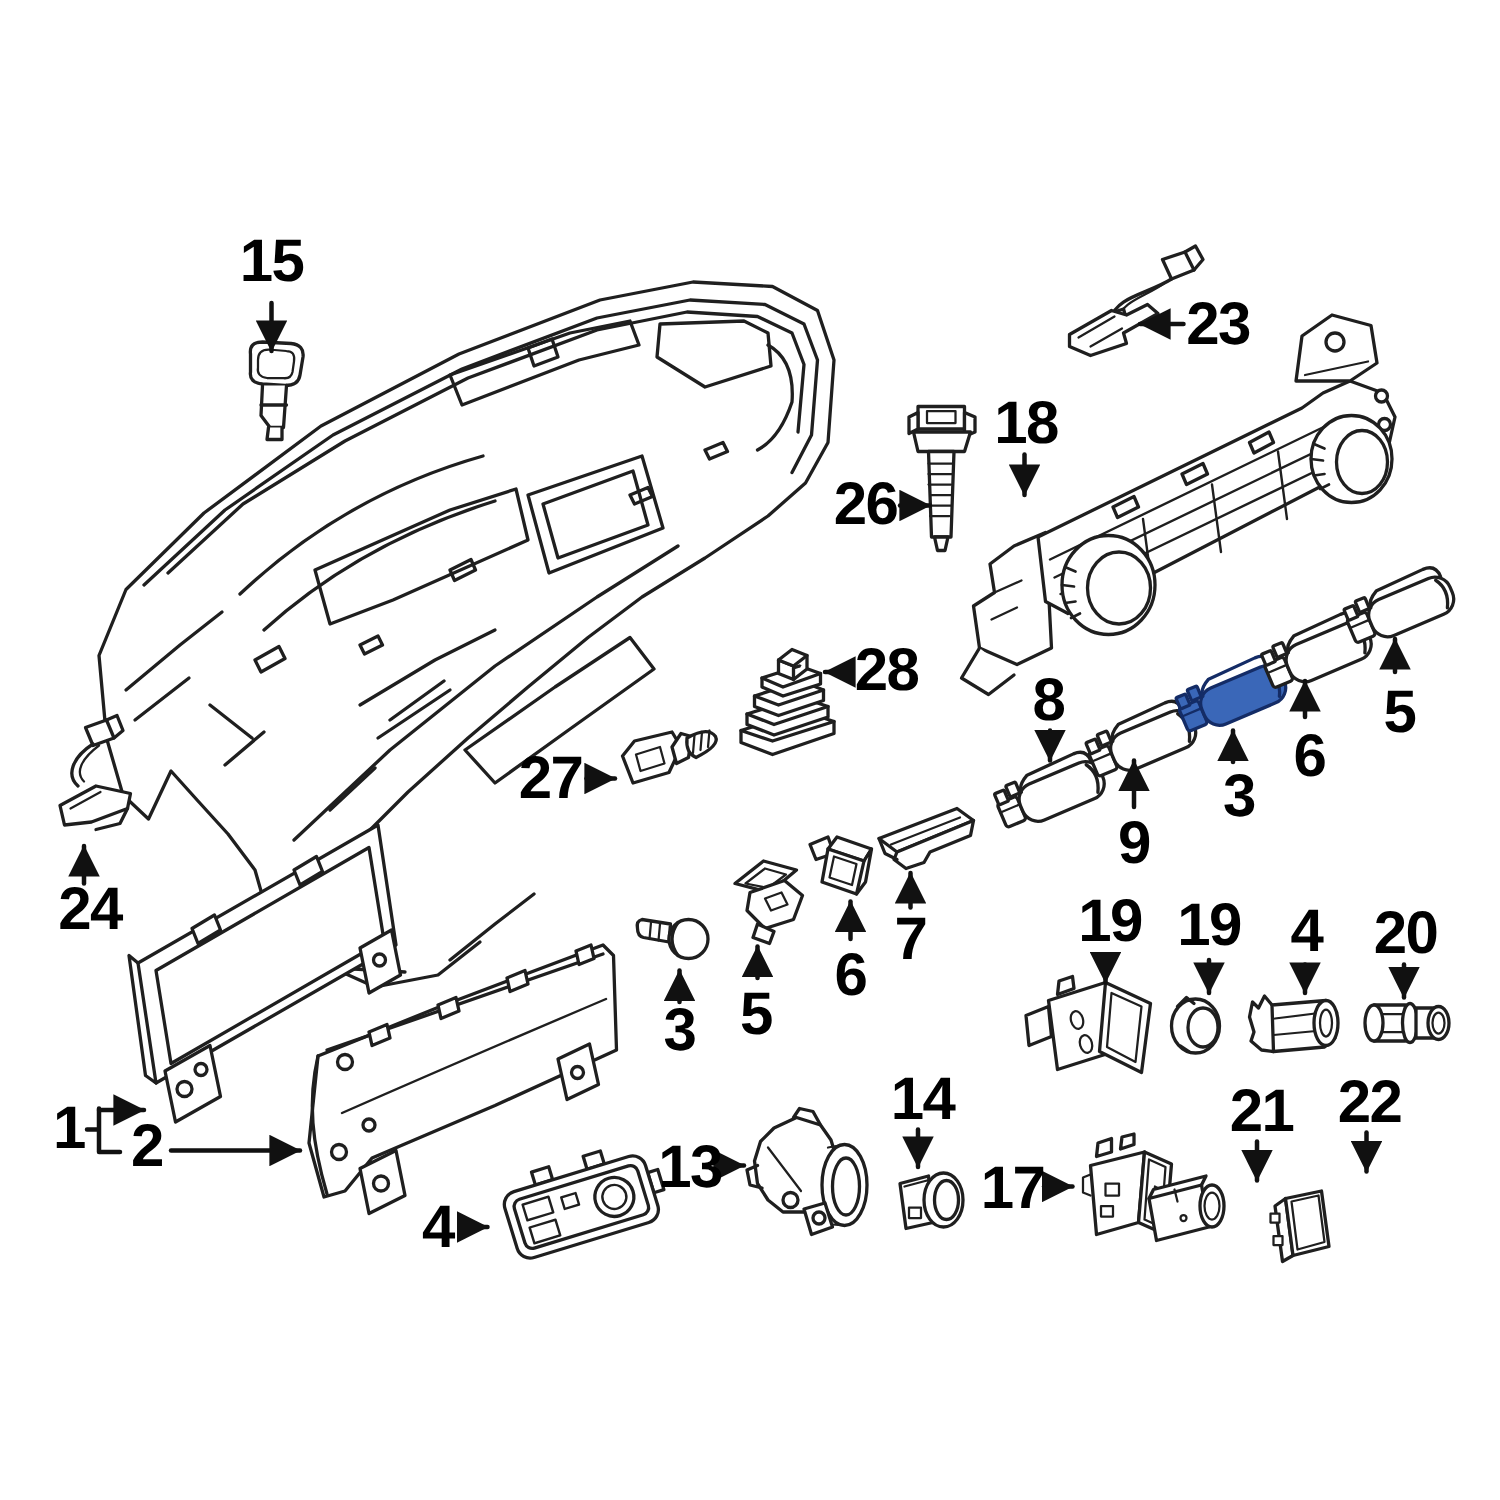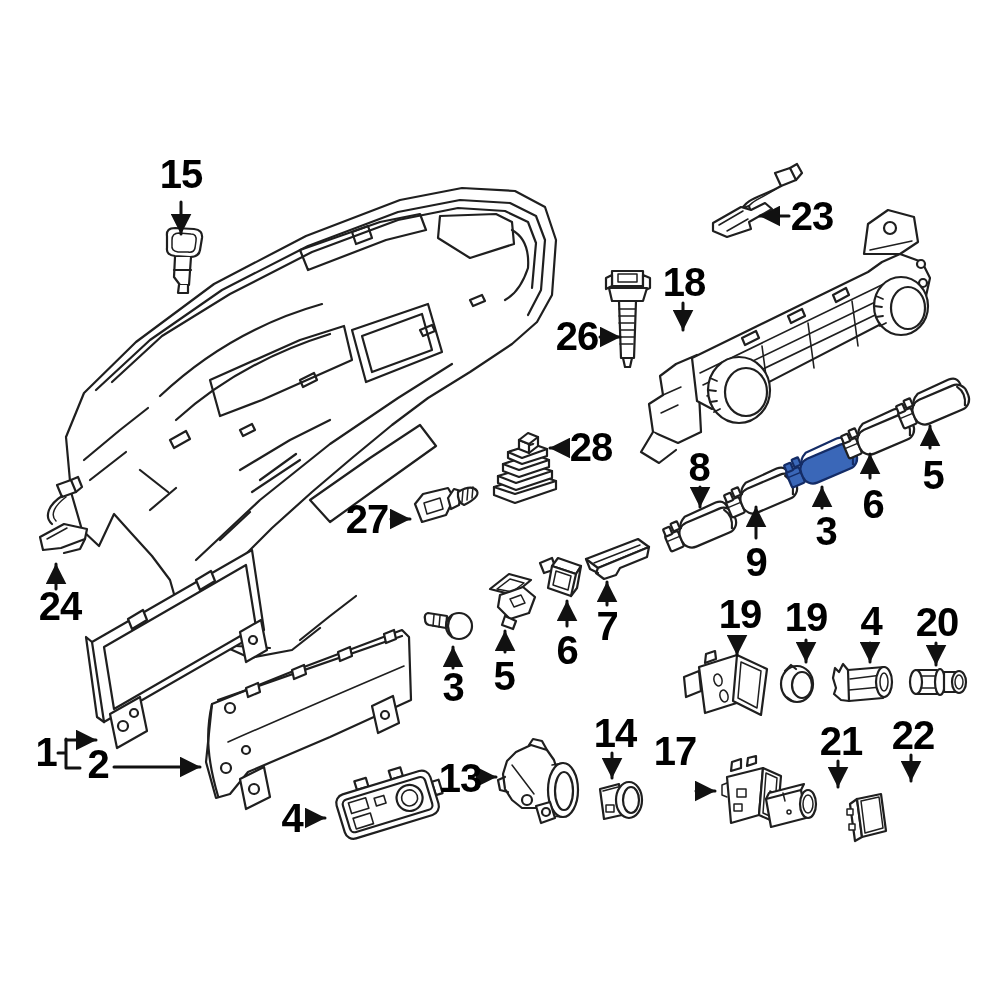--- a/index.html
+++ b/index.html
@@ -341,21 +341,21 @@
 <div class="callout" style="left:607px;top:626px">7</div>
 <div class="callout" style="left:699px;top:467px">8</div>
 <div class="callout" style="left:756px;top:562px">9</div>
 <div class="callout" style="left:826px;top:531px">3</div>
 <div class="callout" style="left:873px;top:504px">6</div>
 <div class="callout" style="left:933px;top:475px">5</div>
 <div class="callout" style="left:460px;top:778px">13</div>
 <div class="callout" style="left:615px;top:733px">14</div>
 <div class="callout" style="left:181px;top:174px">15</div>
 <div class="callout" style="left:871px;top:621px">4</div>
-<div class="callout" style="left:675px;top:751px">17</div>
+<div class="callout" style="left:675px;top:792px">17</div>
 <div class="callout" style="left:806px;top:617px">19</div>
 <div class="callout" style="left:740px;top:614px">19</div>
 <div class="callout" style="left:937px;top:622px">20</div>
 <div class="callout" style="left:841px;top:741px">21</div>
 <div class="callout" style="left:913px;top:735px">22</div>
 <div class="callout" style="left:812px;top:216px">23</div>
 <div class="callout" style="left:60px;top:606px">24</div>
 <div class="callout" style="left:684px;top:282px">18</div>
 <div class="callout" style="left:577px;top:336px">26</div>
 <div class="callout" style="left:367px;top:519px">27</div>

